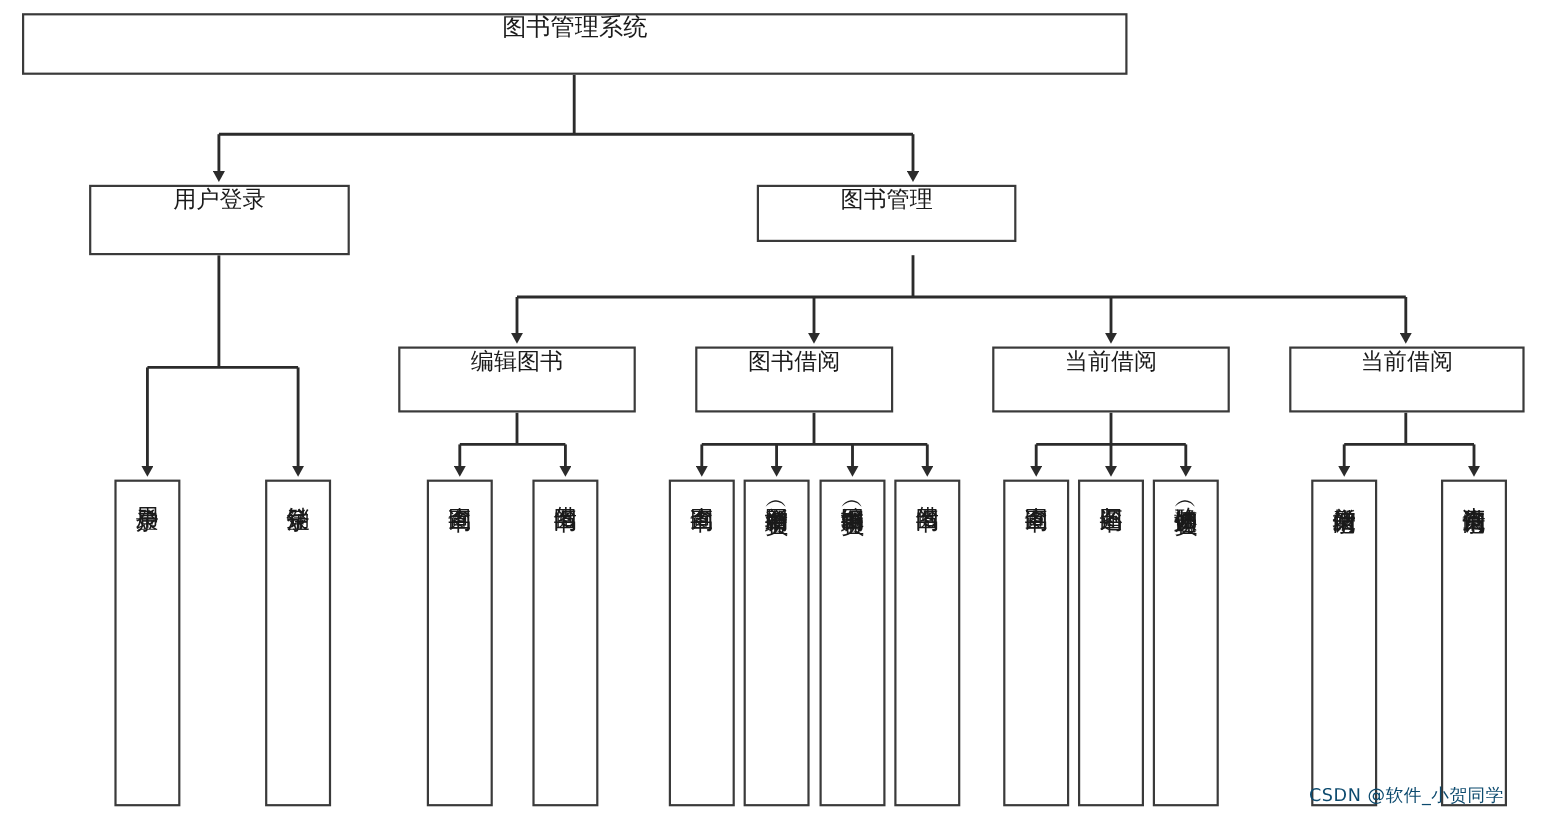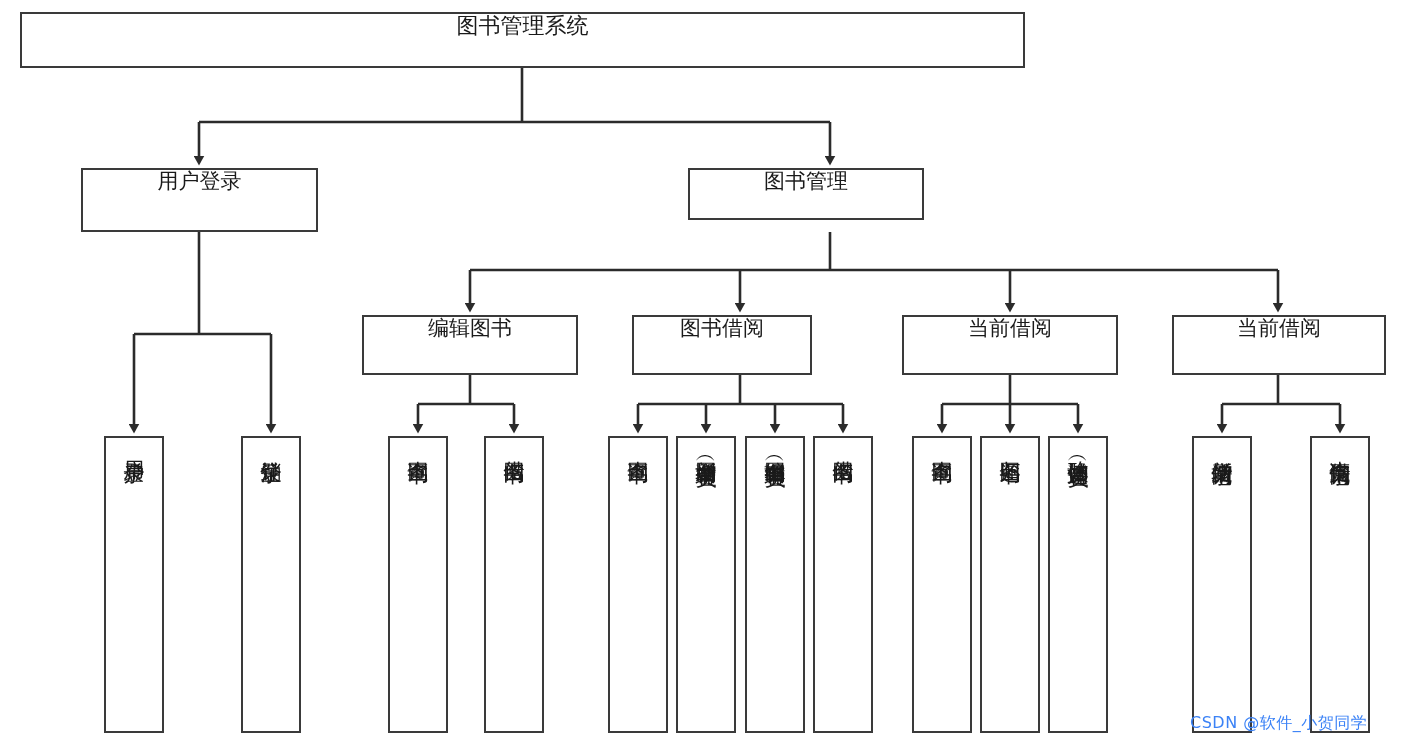--- a/index.html
+++ b/index.html
@@ -13,21 +13,21 @@
   .title-node .lbl{font-size:22px;}
   .v-node{padding:6px 2px;align-items:flex-start;}
   .v-node .lbl{
     writing-mode:vertical-rl;
     text-orientation:upright;
     font-size:21px;
     line-height:1.05;
     letter-spacing:1px;
     white-space:nowrap;
   }
-  .watermark{position:absolute;left:1190px;top:713px;font-size:16px;color:#3b82f6;
+  .watermark{position:absolute;left:1190px;top:713px;font-size:16px;color:#0c4a6e;
              white-space:nowrap;letter-spacing:.5px;}
 </style>
 </head>
 <body>
 
 <div id="stage">
 
   <svg id="wires" viewBox="0 0 1405 747">
     <defs>
       <marker id="arrow" markerWidth="10" markerHeight="11" refX="1.5" refY="5.5" orient="auto" markerUnits="userSpaceOnUse">

